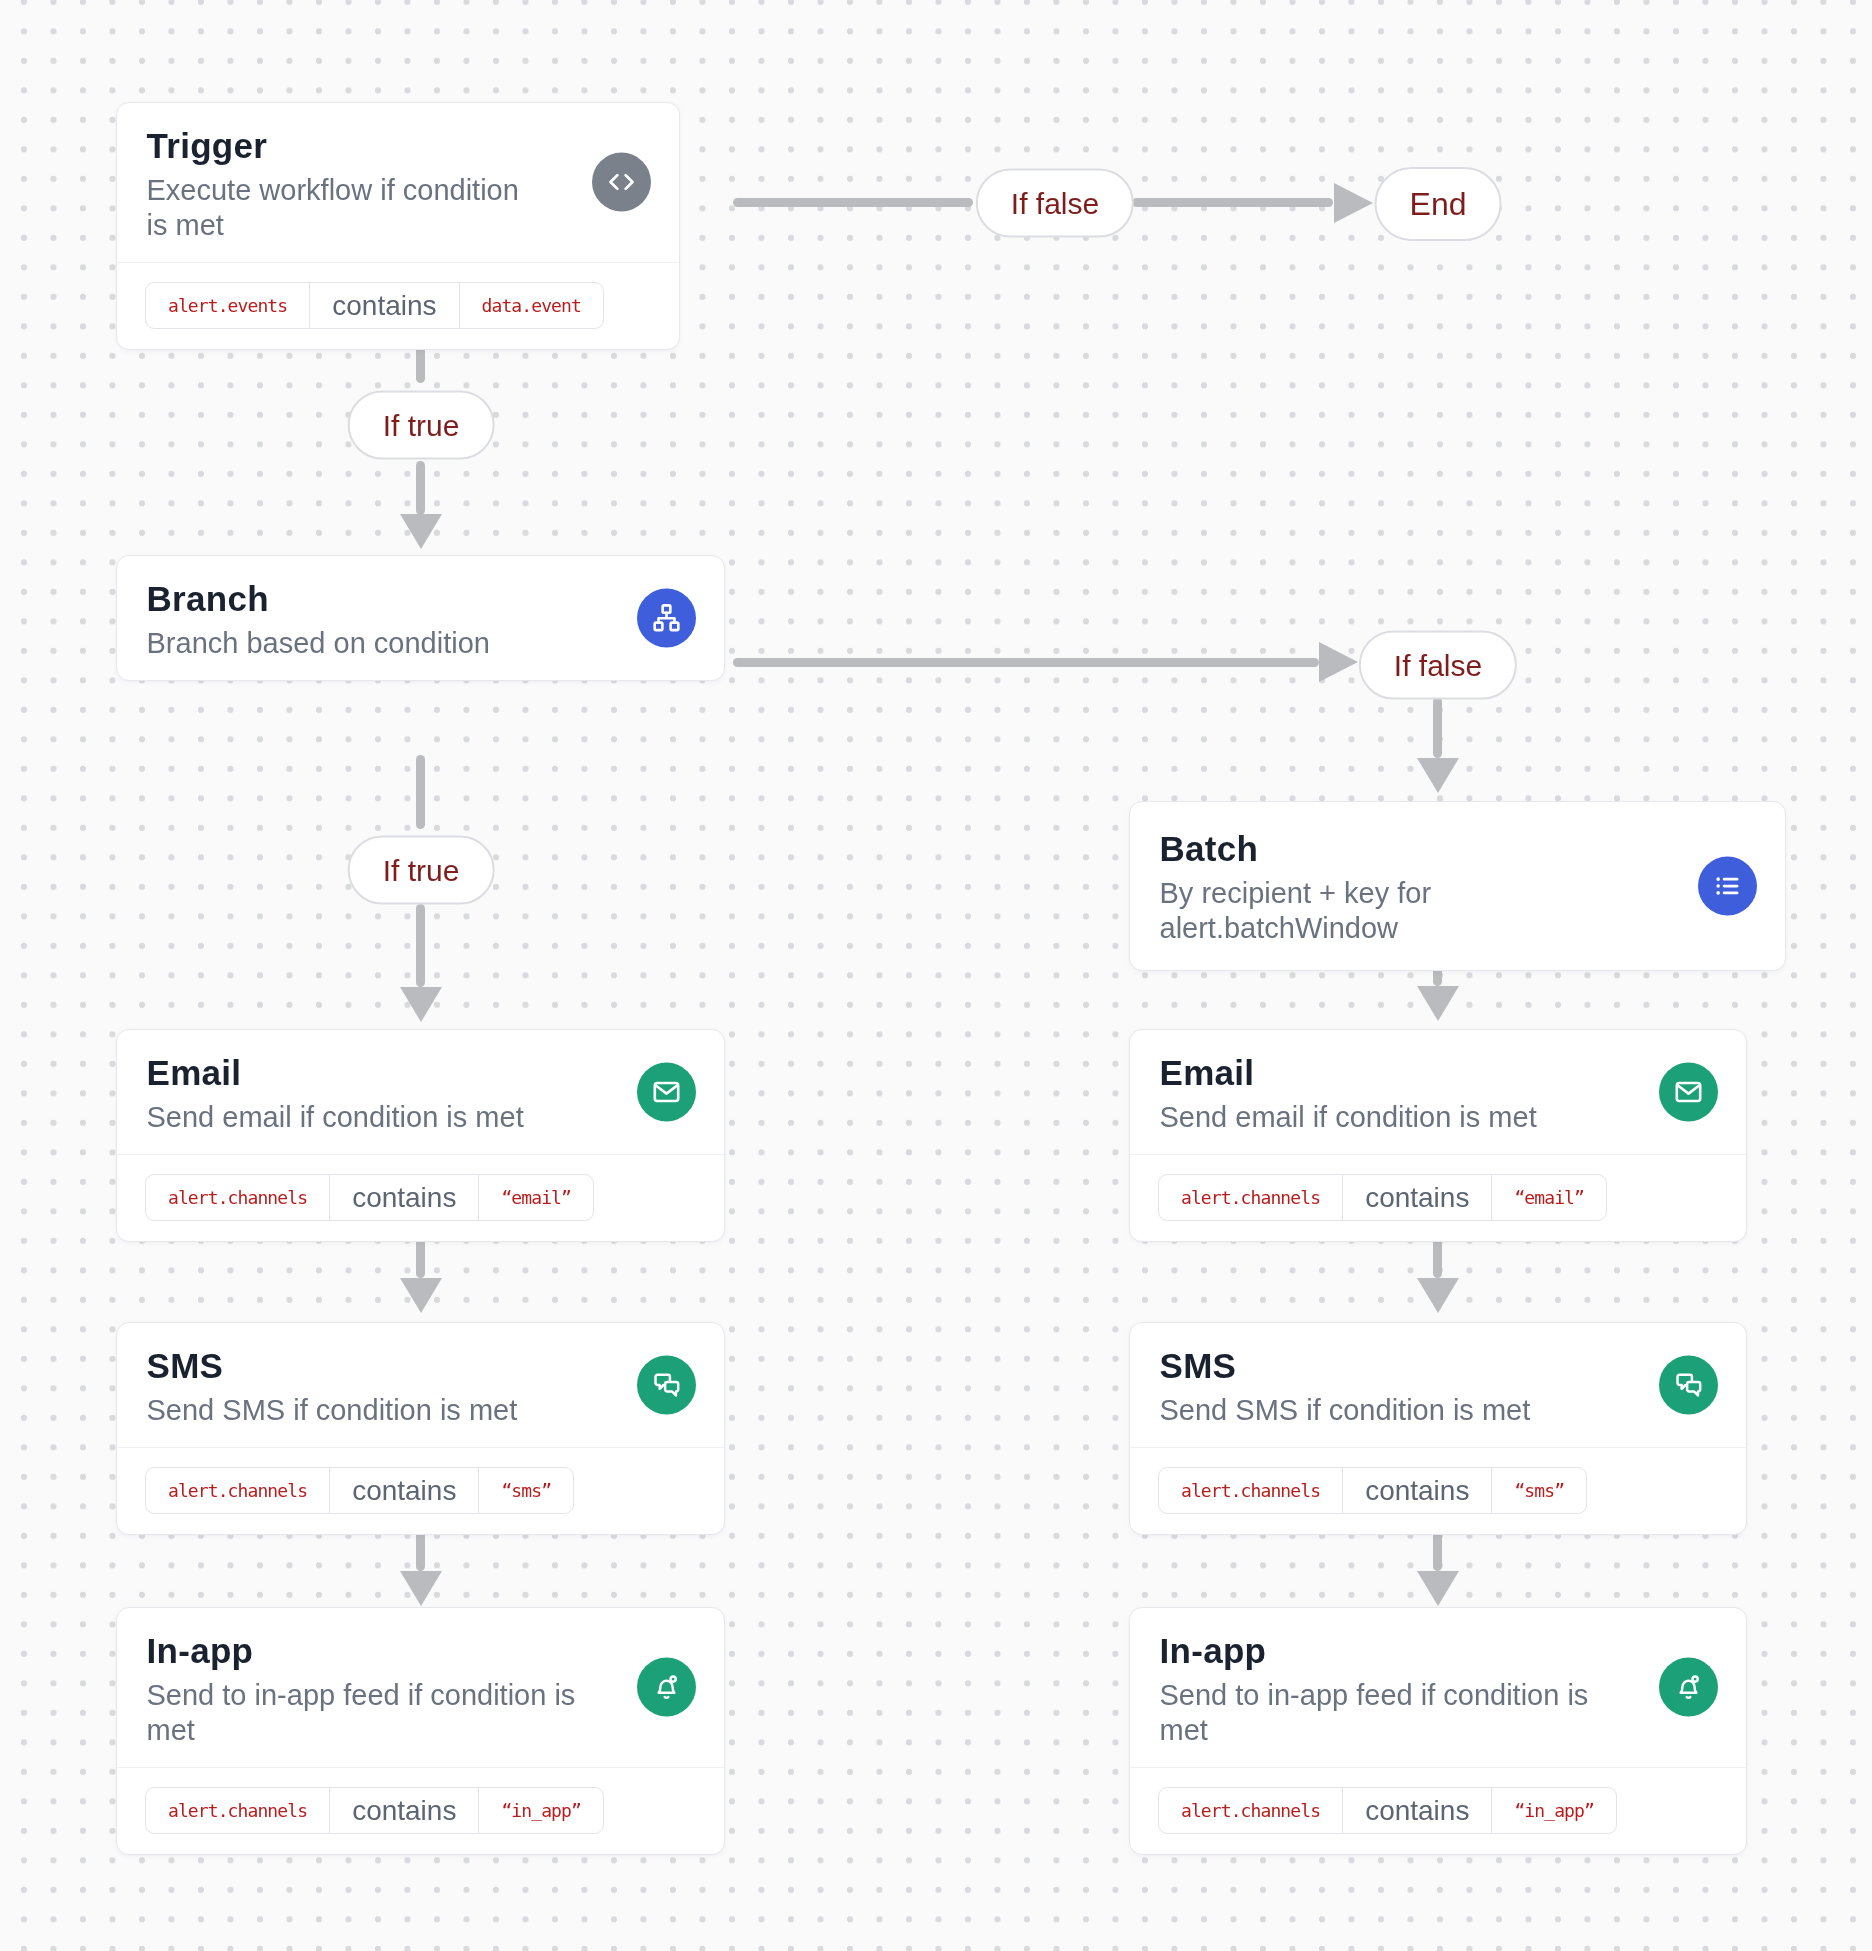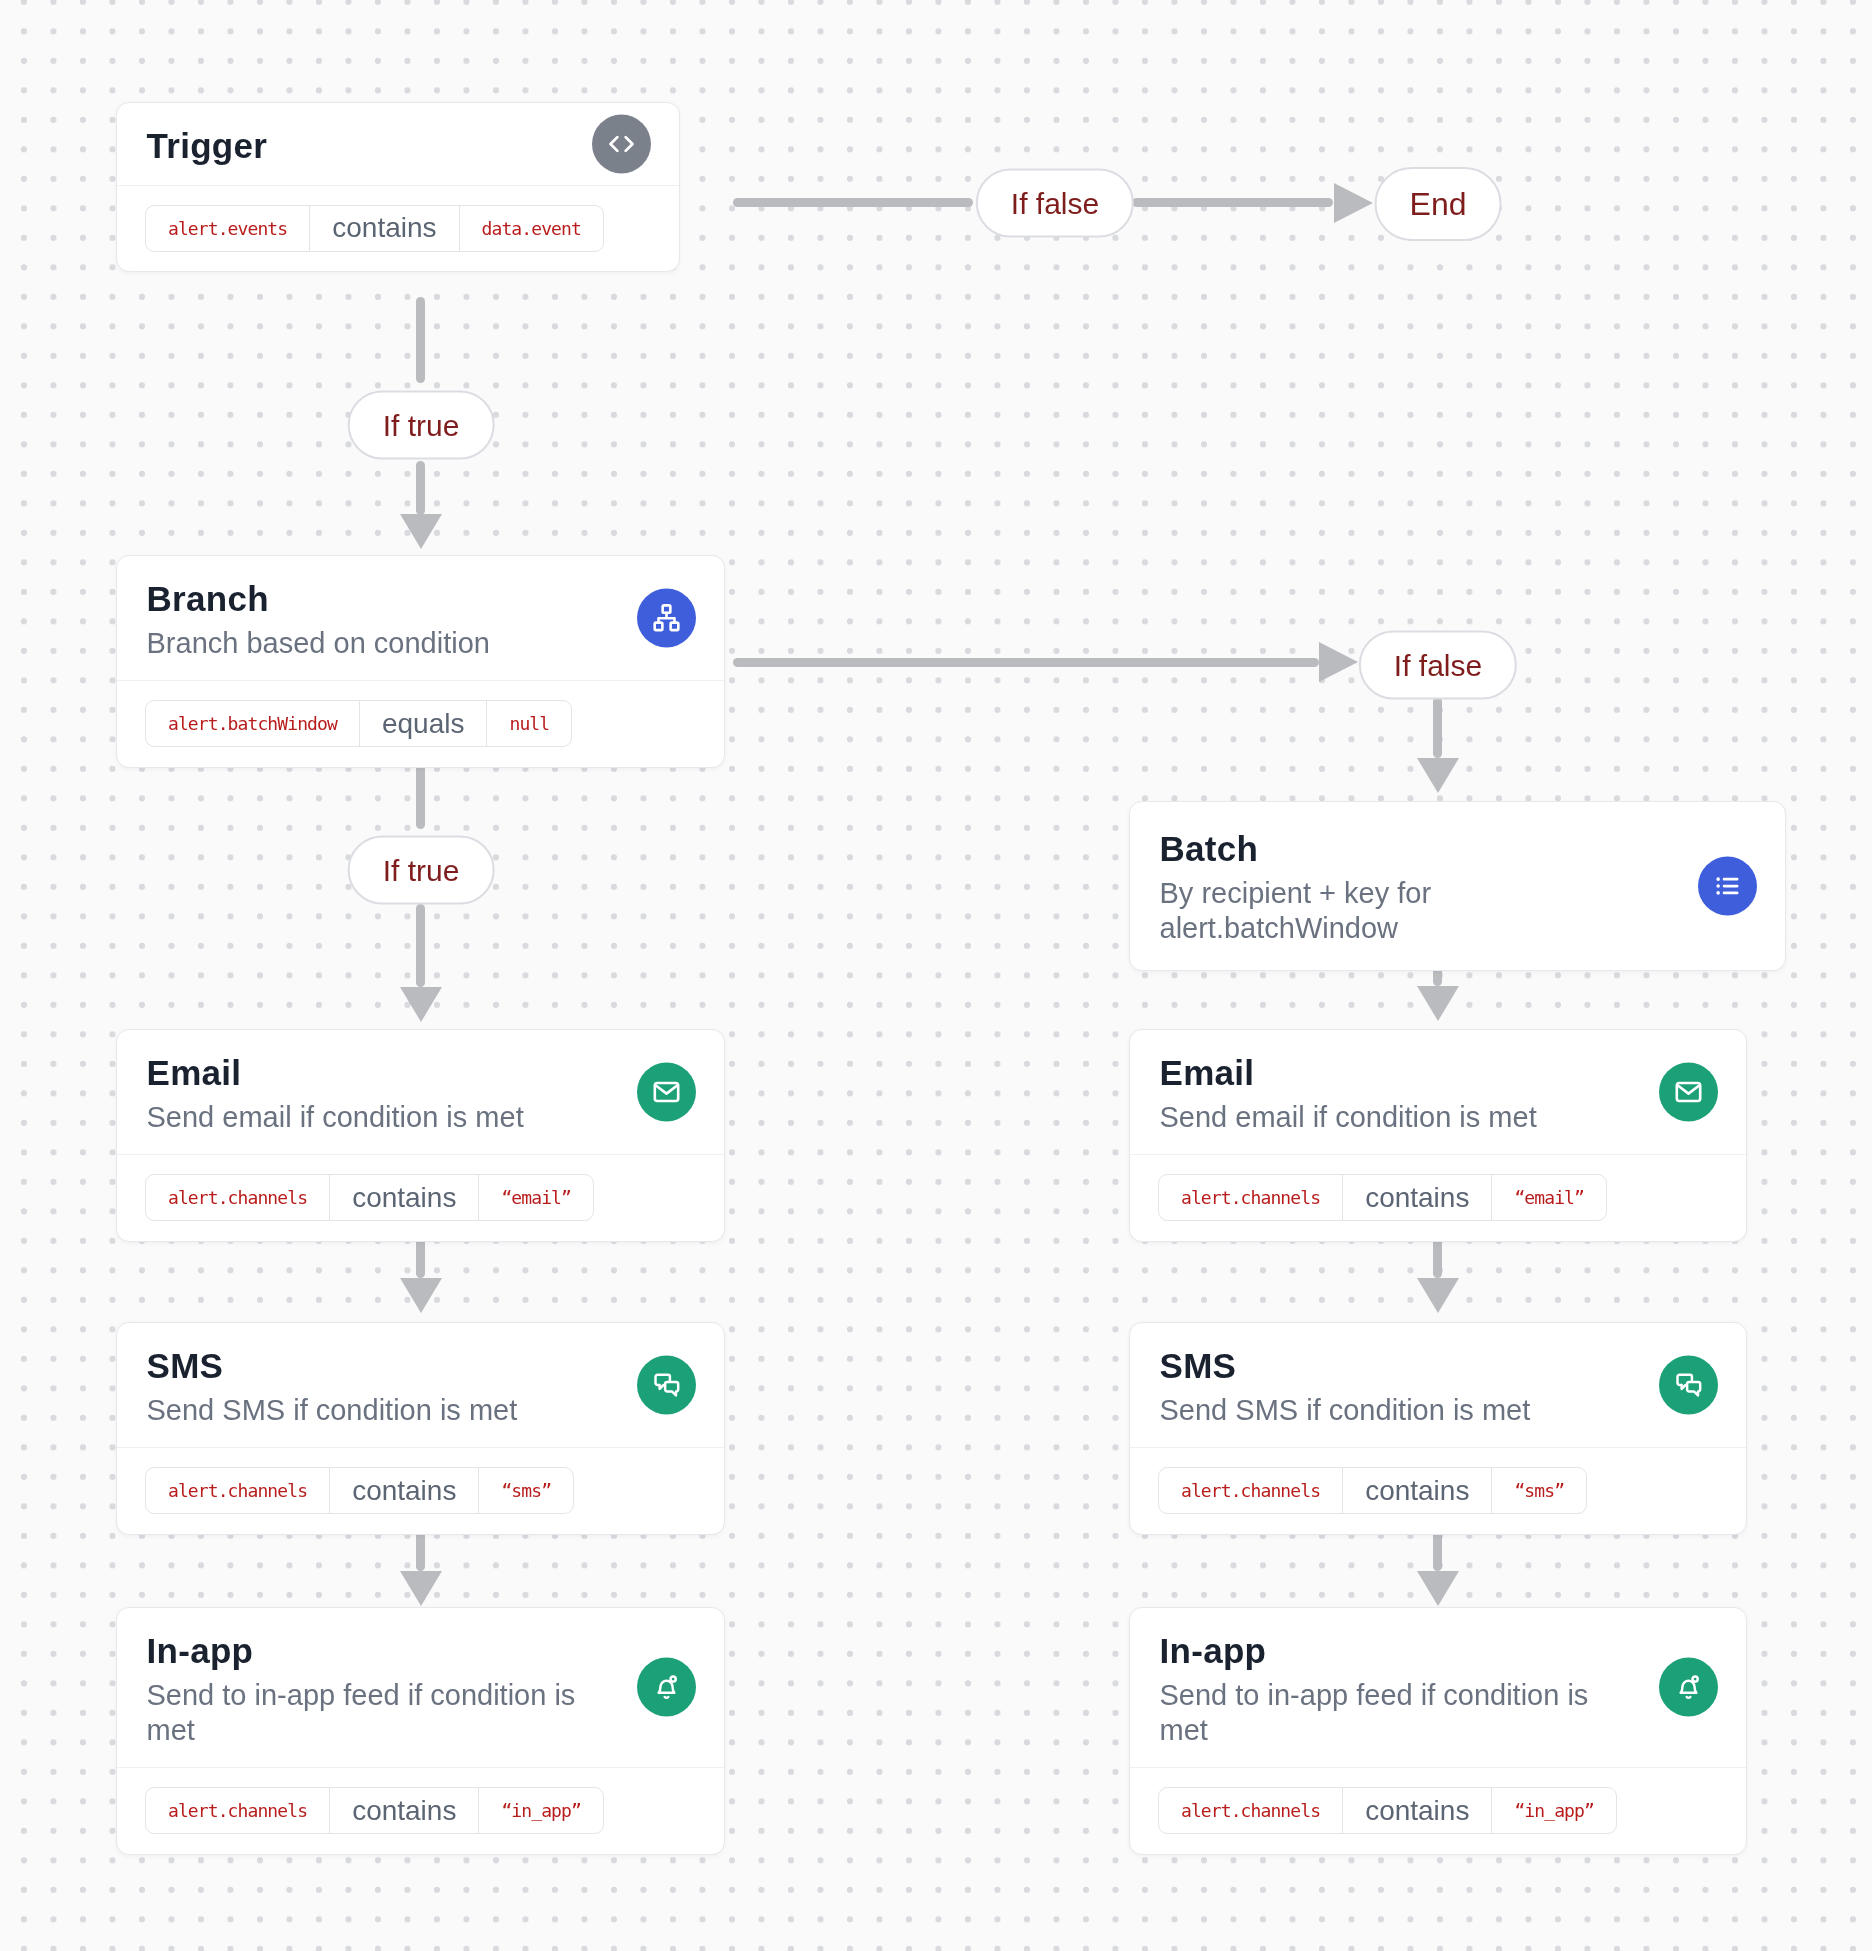--- a/index.html
+++ b/index.html
@@ -98,20 +98,21 @@
 
   <div class="edge-pill" style="left:421px;  top:425px;">If true</div>
   <div class="edge-pill" style="left:421px;  top:870px;">If true</div>
   <div class="edge-pill" style="left:1055px; top:203px;">If false</div>
   <div class="edge-pill" style="left:1438px; top:665px;">If false</div>
   <div class="edge-pill end-pill" style="left:1438px; top:204px;">End</div>
 
   <div class="node" style="left:116px; top:102px; width:564px;">
     <div class="node-header">
       <div class="node-title">Trigger</div>
+      <div class="node-subtitle">Execute workflow if condition is met</div>
       <div class="icon-circle ic-gray">
         <svg viewBox="0 0 24 24" fill="none" stroke="#fff" stroke-width="2" stroke-linecap="round" stroke-linejoin="round">
           <polyline points="9 7 4 12 9 17"></polyline>
             <polyline points="15 7 20 12 15 17"></polyline>
         </svg>
       </div>
     </div>
     <div class="chip-row">
       <div class="chip">
         <div class="chip-seg chip-code">alert.events</div>
@@ -127,27 +128,20 @@
       <div class="node-subtitle">Branch based on condition</div>
       <div class="icon-circle ic-blue">
         <svg viewBox="0 0 24 24" fill="none" stroke="#fff" stroke-width="1.9" stroke-linecap="round" stroke-linejoin="round">
           <rect x="9.2" y="2.8" width="5.6" height="5.4" rx="1"></rect>
           <rect x="3.4" y="15.4" width="5.6" height="5.4" rx="1"></rect>
           <rect x="15" y="15.4" width="5.6" height="5.4" rx="1"></rect>
           <path d="M12 8.2v4M6.2 15.4v-3.2h11.6v3.2"></path>
         </svg>
       </div>
     </div>
-    <div class="chip-row">
-      <div class="chip">
-        <div class="chip-seg chip-code">alert.batchWindow</div>
-        <div class="chip-seg chip-op">equals</div>
-        <div class="chip-seg chip-code">null</div>
-      </div>
-    </div>
   </div>
 
   <div class="node" style="left:1129px; top:801px; width:657px;">
     <div class="node-header" style="padding:26px 31px 24px 29.5px;">
       <div class="node-title">Batch</div>
       <div class="node-subtitle">By recipient + key for alert.batchWindow</div>
       <div class="icon-circle ic-blue">
         <svg viewBox="0 0 24 24" fill="none" stroke="#fff" stroke-width="2" stroke-linecap="round" stroke-linejoin="round">
           <path d="M9.5 7h9.5M9.5 12h9.5M9.5 17h9.5"></path>
           <path d="M5.2 7h.01M5.2 12h.01M5.2 17h.01" stroke-width="2.6"></path>

